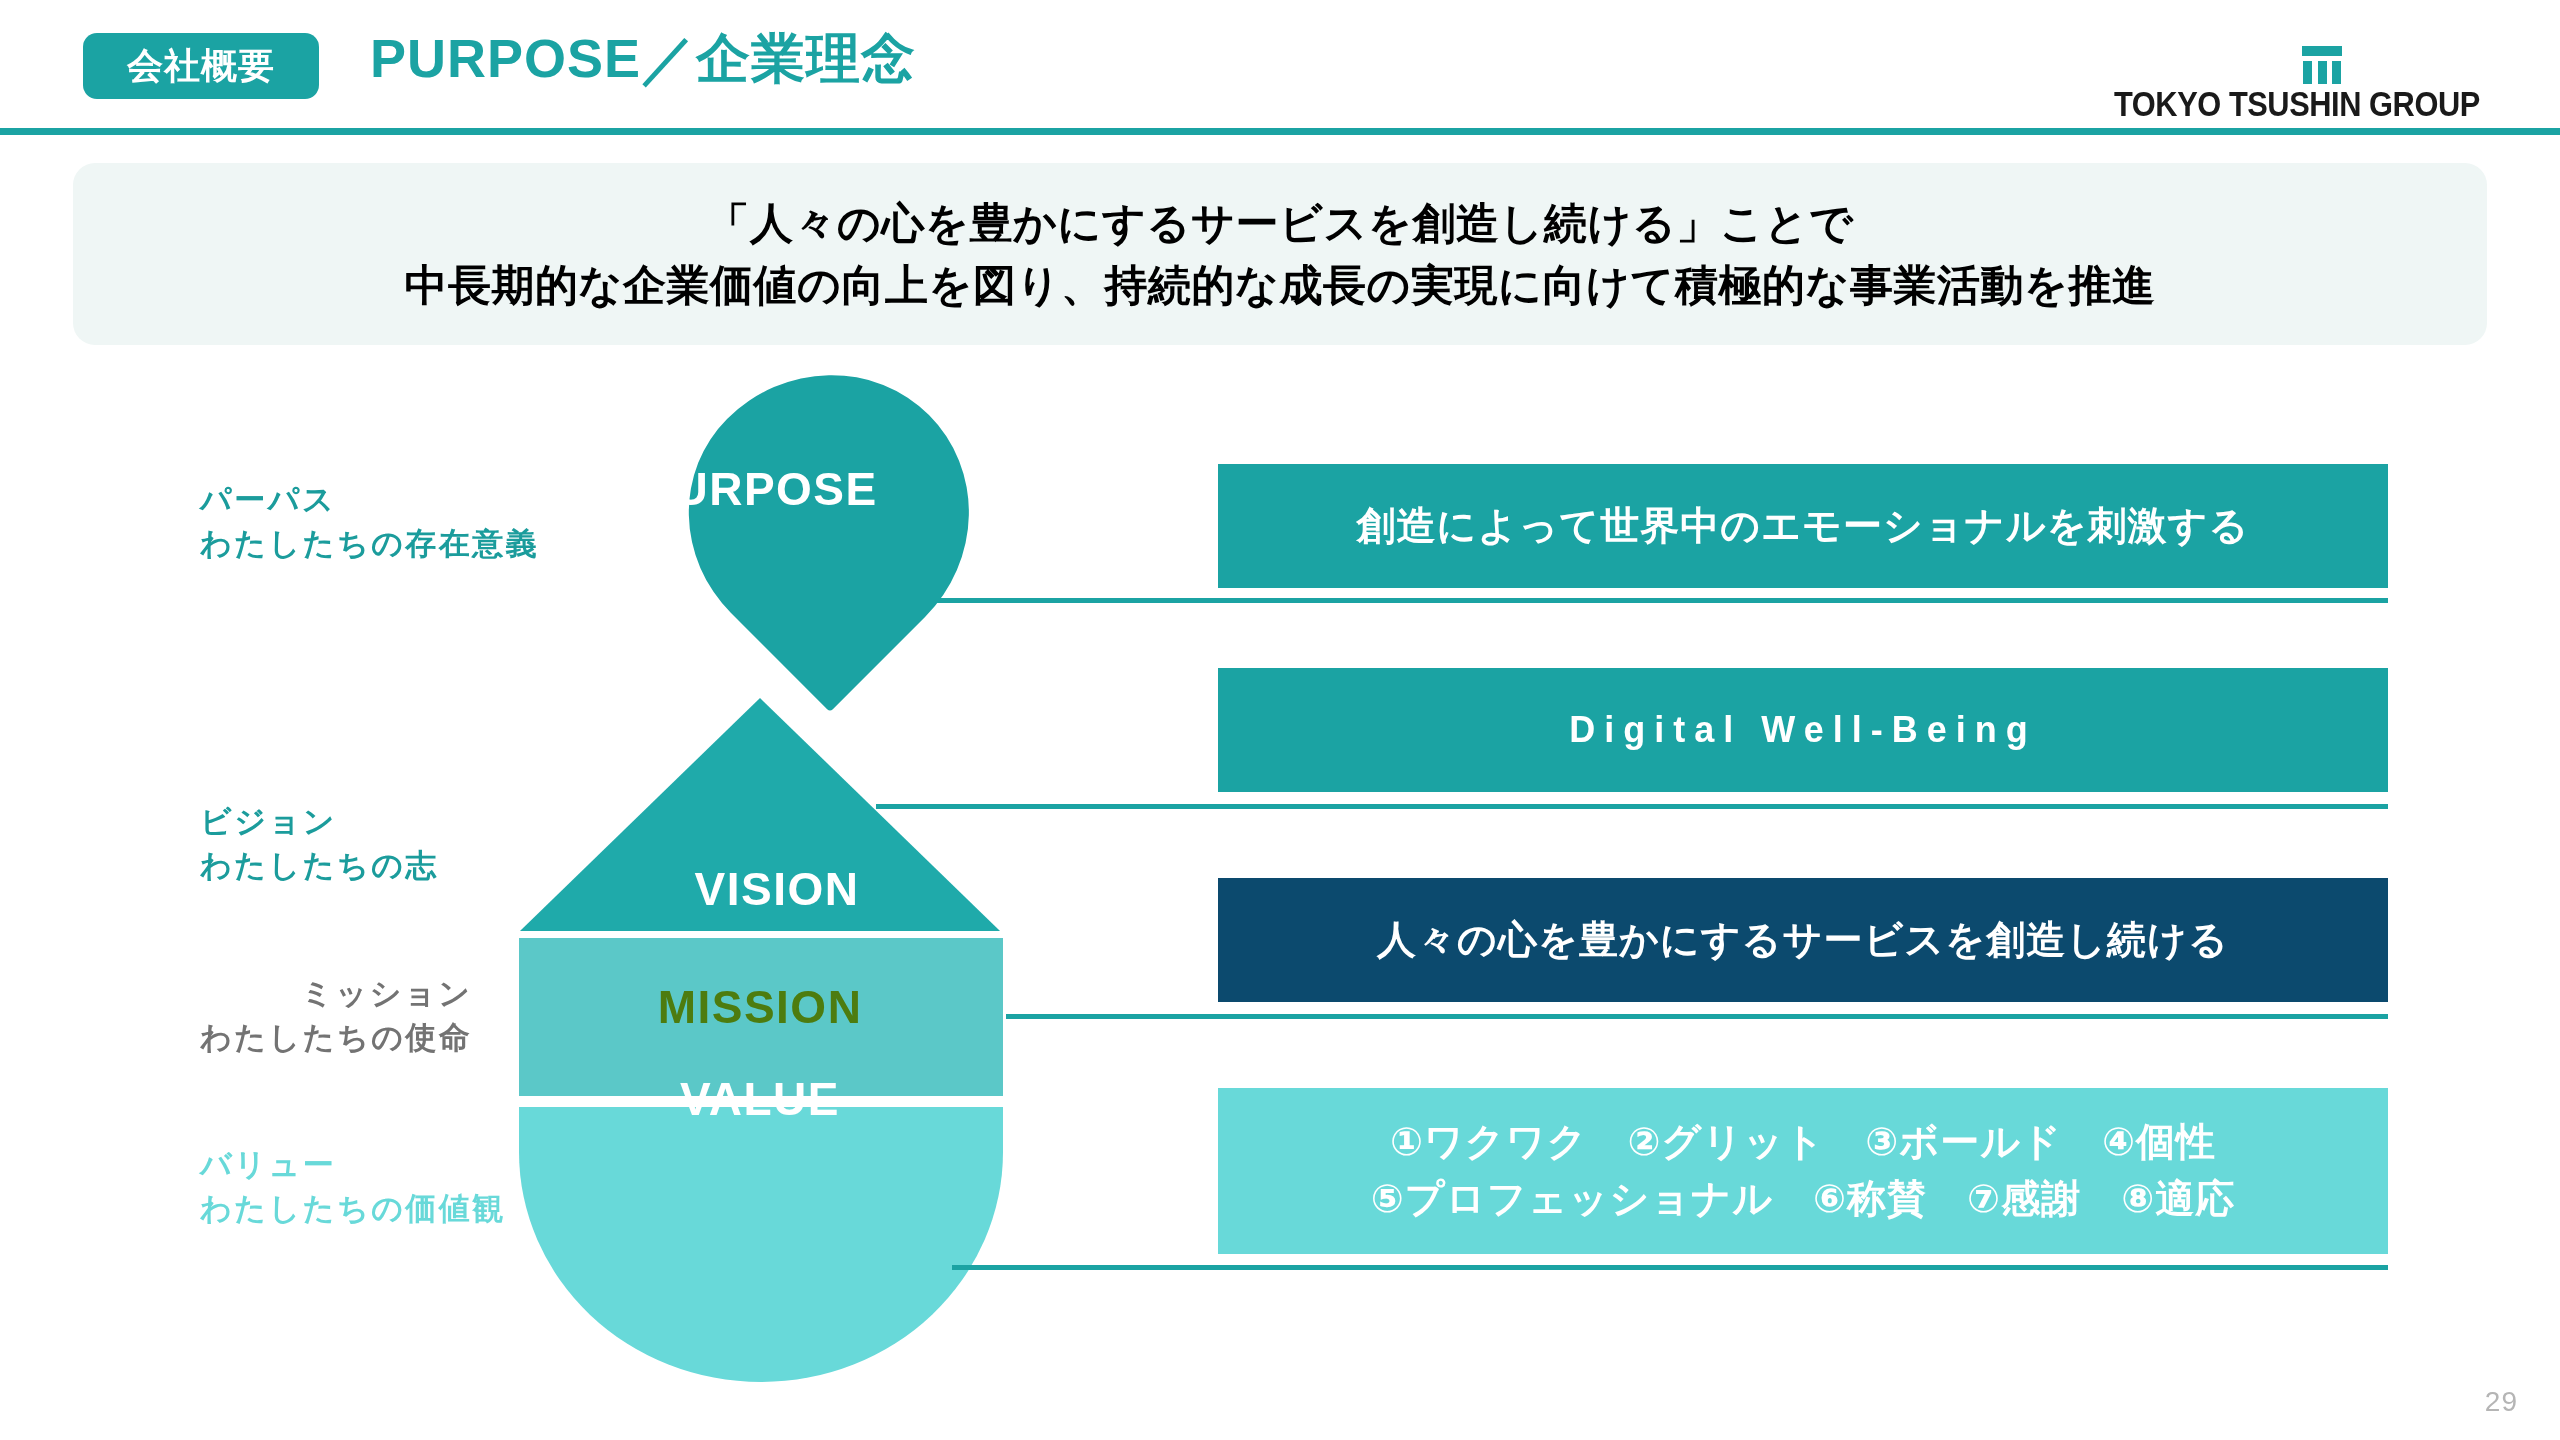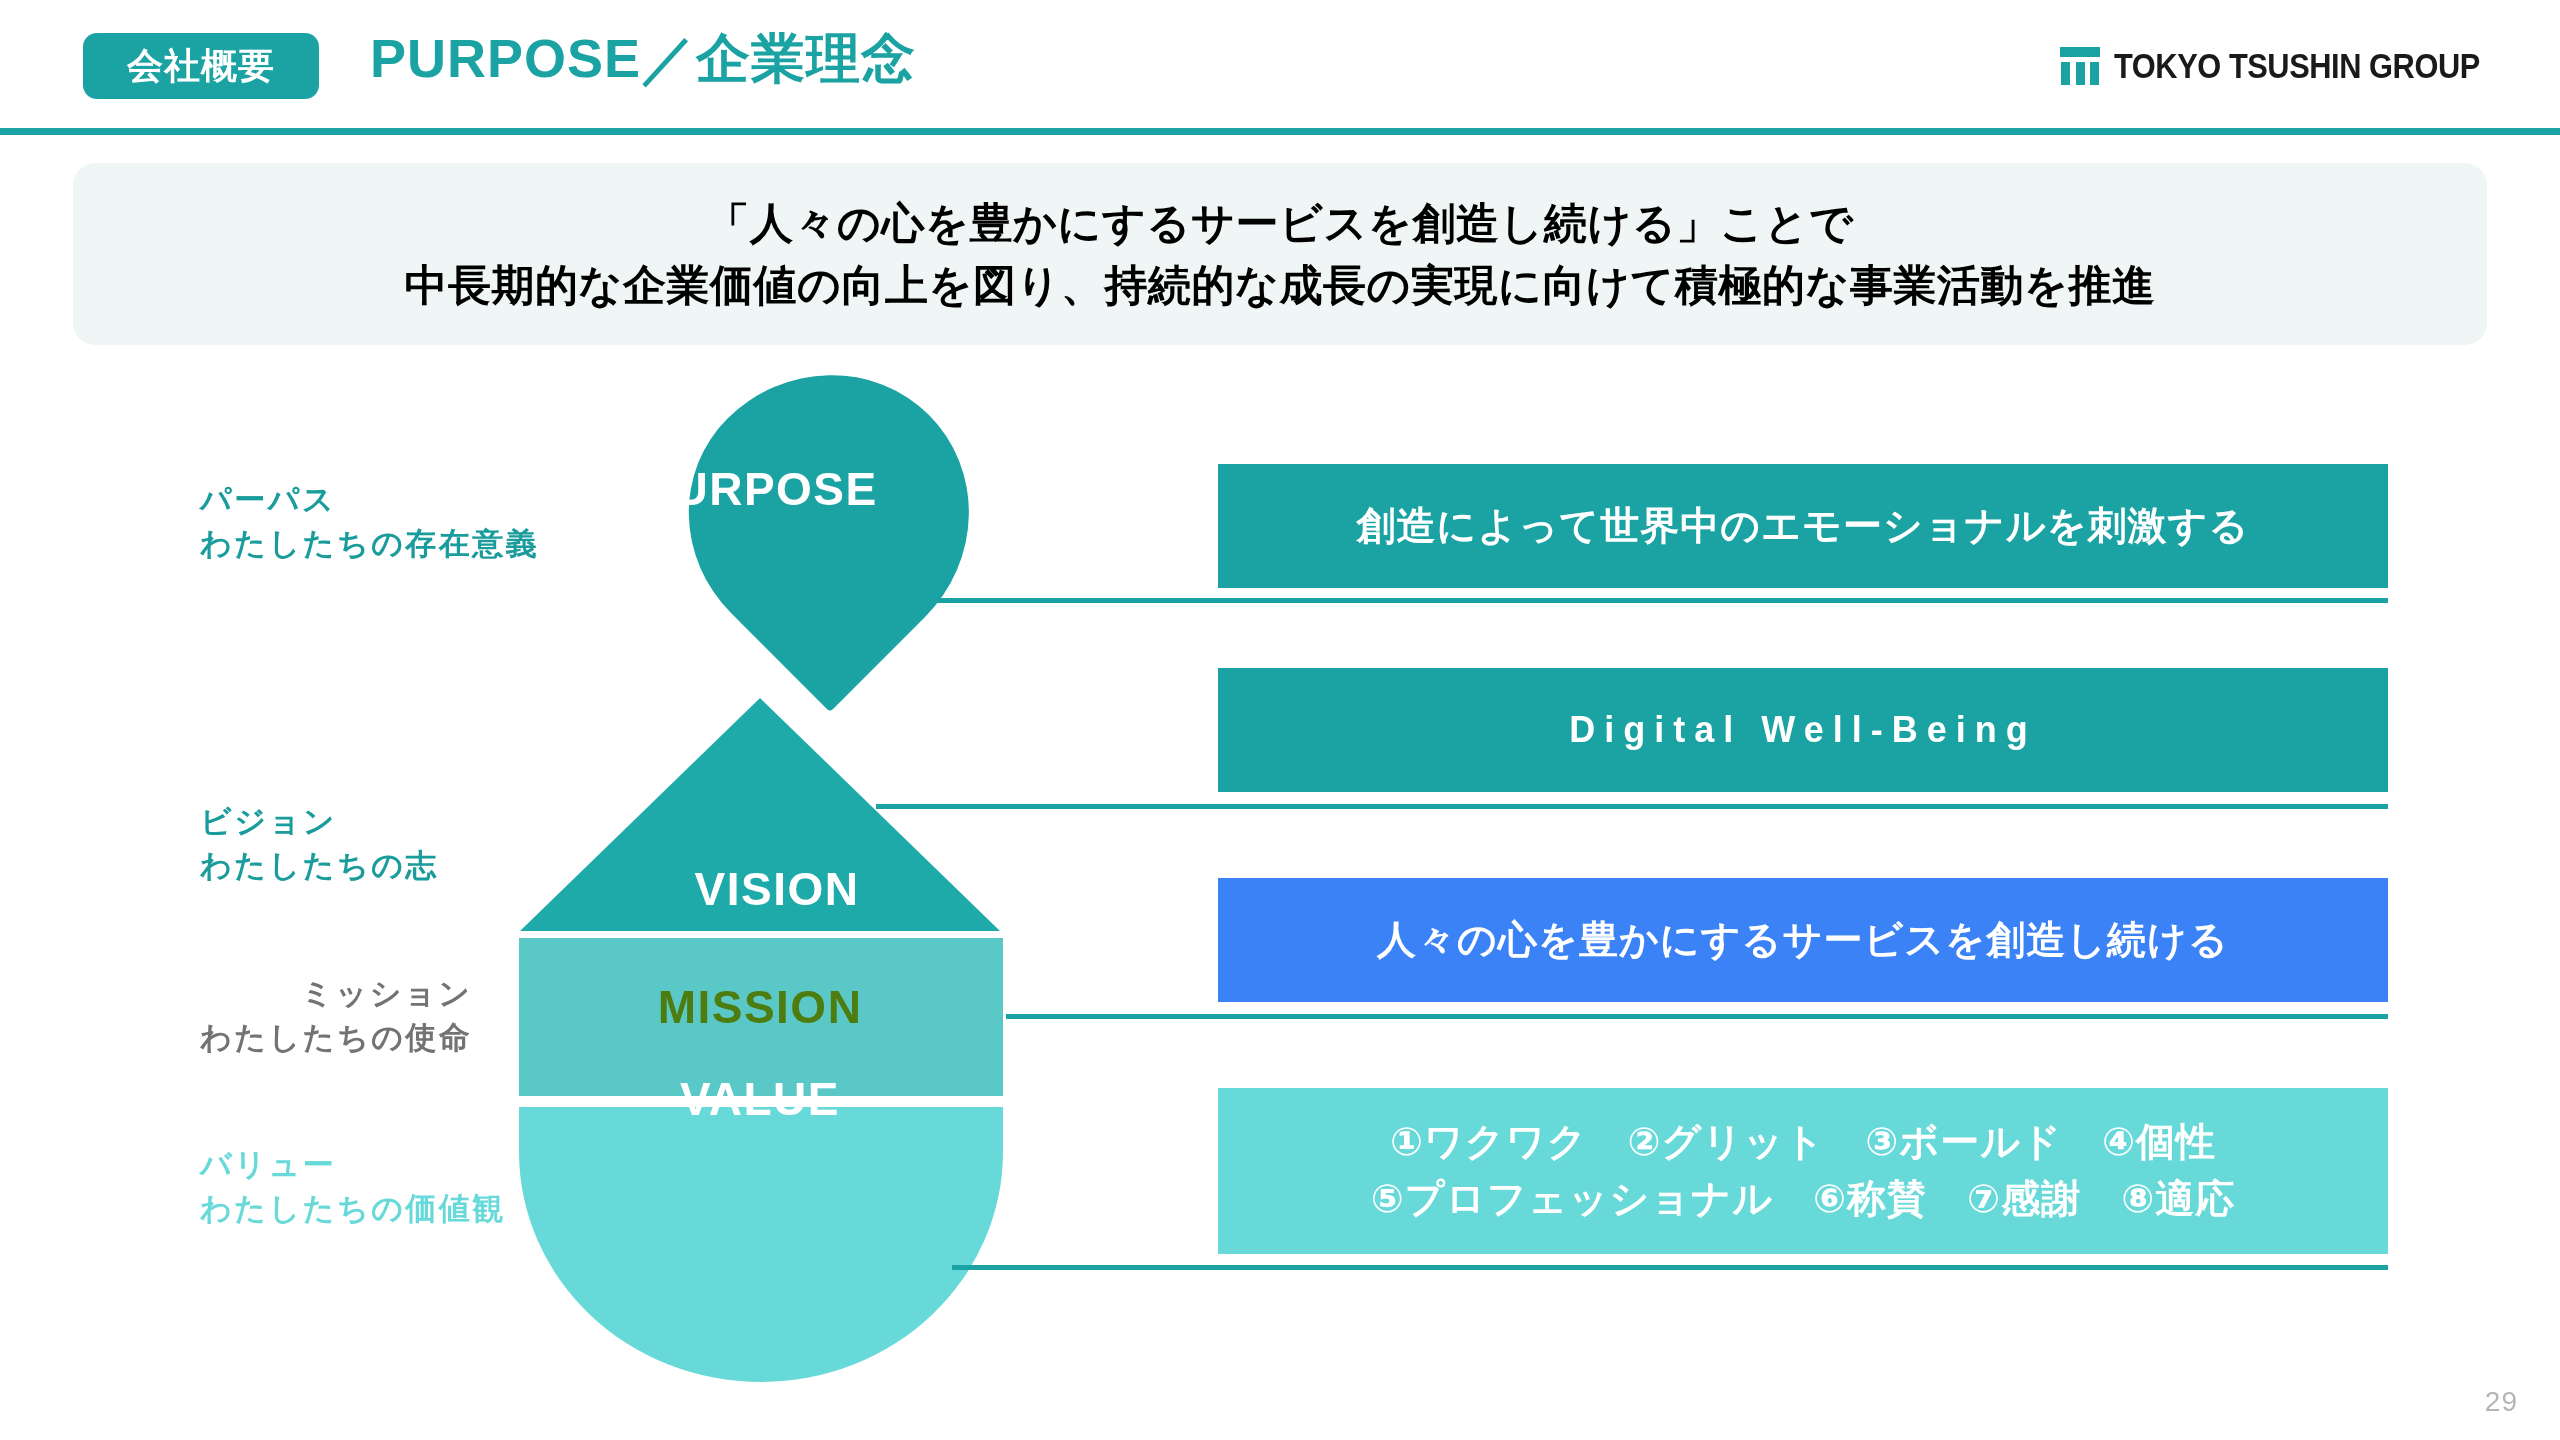--- a/index.html
+++ b/index.html
@@ -49,21 +49,22 @@
     font-weight: 600;
     letter-spacing: 1px;
     line-height: 1.2;
     white-space: nowrap;
   }
   #brand-logo {
     position: absolute;
     right: 30px; top: 46px;
     display: flex;
     align-items: center;
-    gap: 14px;
+    gap: 0;
+    flex-direction: column;
   }
   #logo-mark {
     width: 40px; height: 38px;
     position: relative;
   }
   #logo-mark .lm-top {
     position: absolute;
     left: 0; top: 0;
     width: 40px; height: 10px;
     background: #1BA3A3;
@@ -273,21 +274,21 @@
   #statement-purpose .sbox-line { font-size: 39px; letter-spacing: 1px; }
 
   #statement-vision {
     top: 668px; height: 124px;
     background: #1BA3A3;
   }
   #statement-vision .sbox-line { font-size: 36px; letter-spacing: 9px; }
 
   #statement-mission {
     top: 878px; height: 124px;
-    background: #3b82f6;
+    background: #0c4a6e;
   }
   #statement-mission .sbox-line { font-size: 39px; letter-spacing: 1px; }
 
   #statement-value {
     top: 1088px; height: 166px;
     background: #68D9D9;
   }
   #statement-value .sbox-line { font-size: 39px; letter-spacing: 1px; }
 
   

